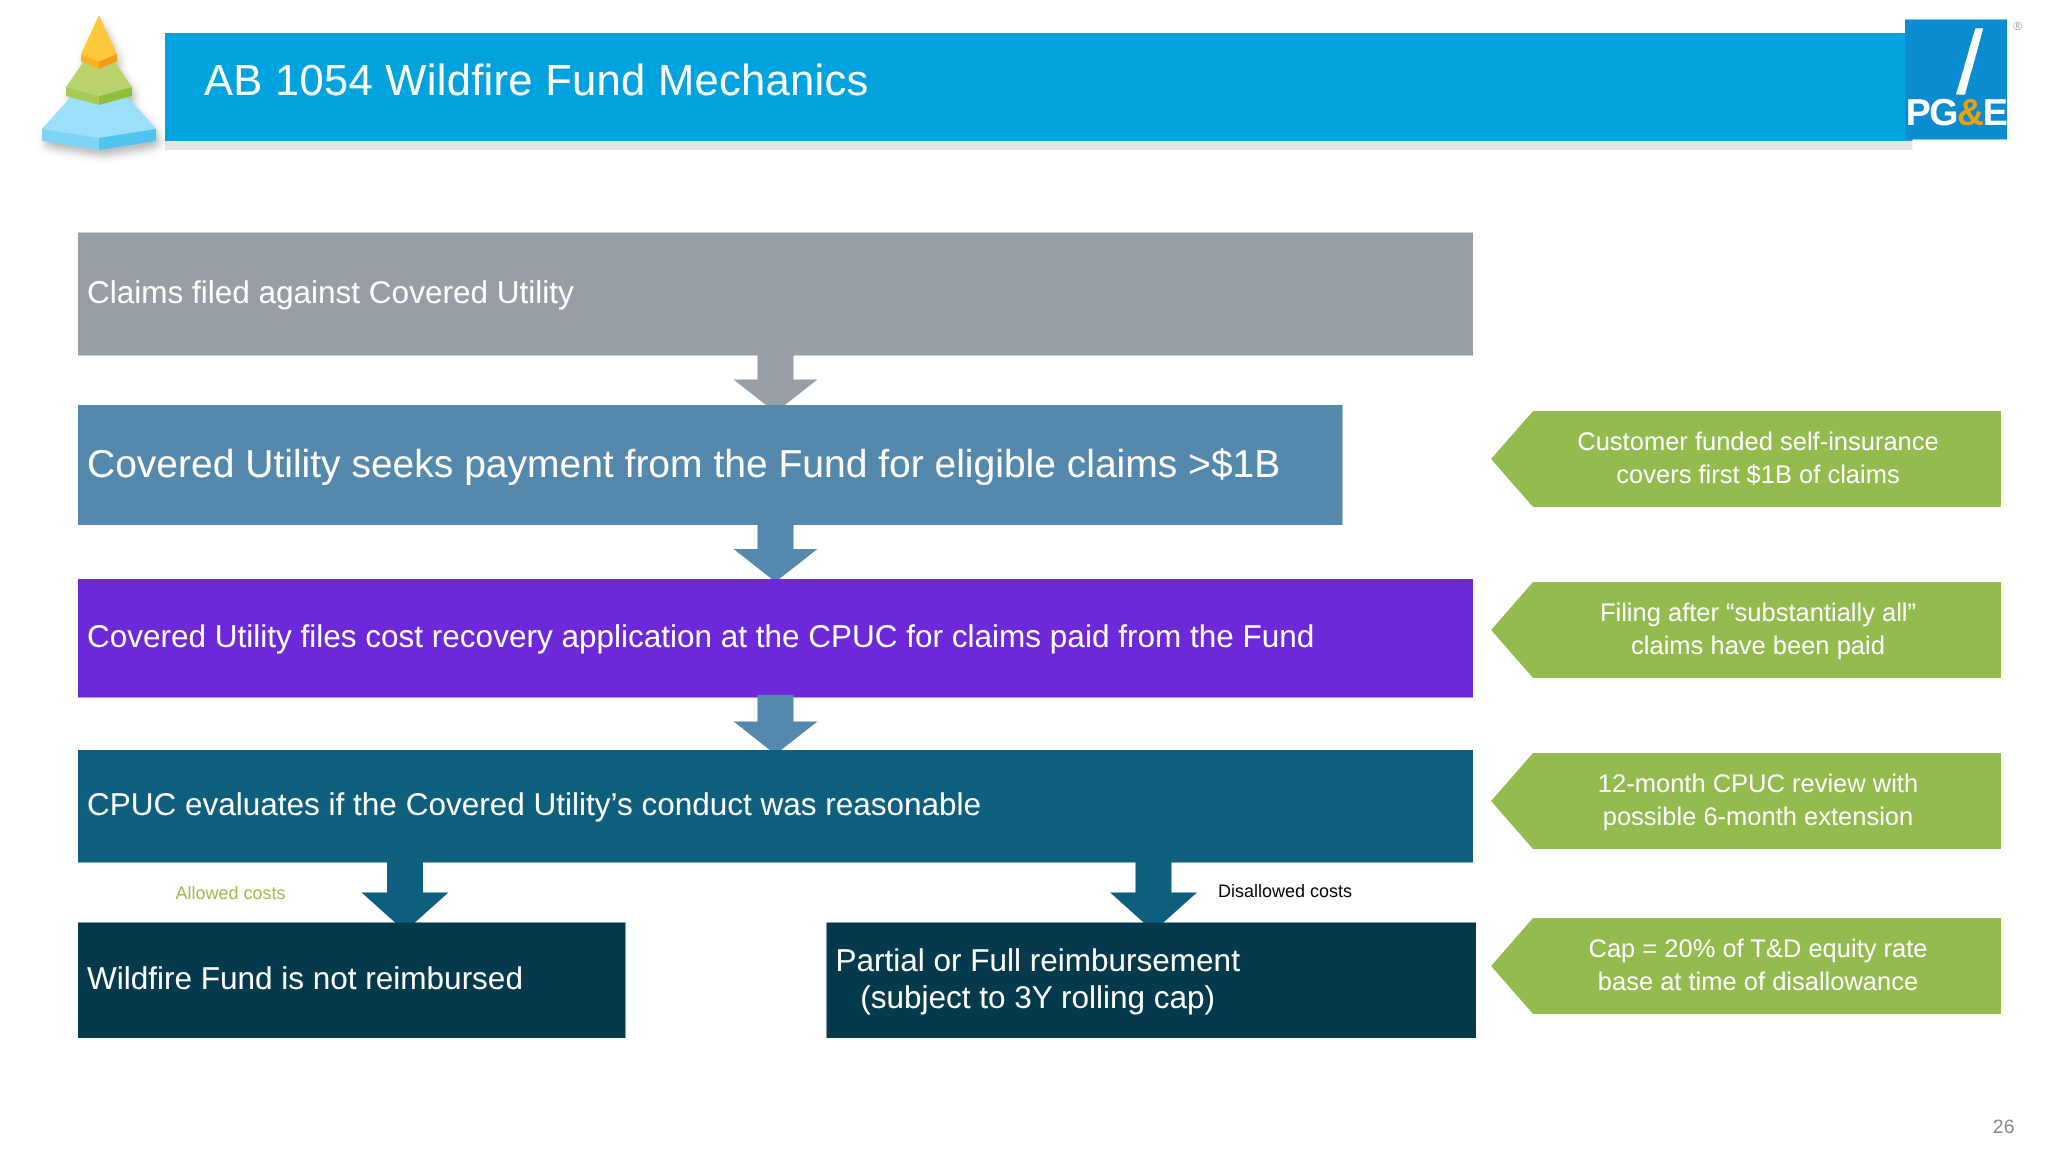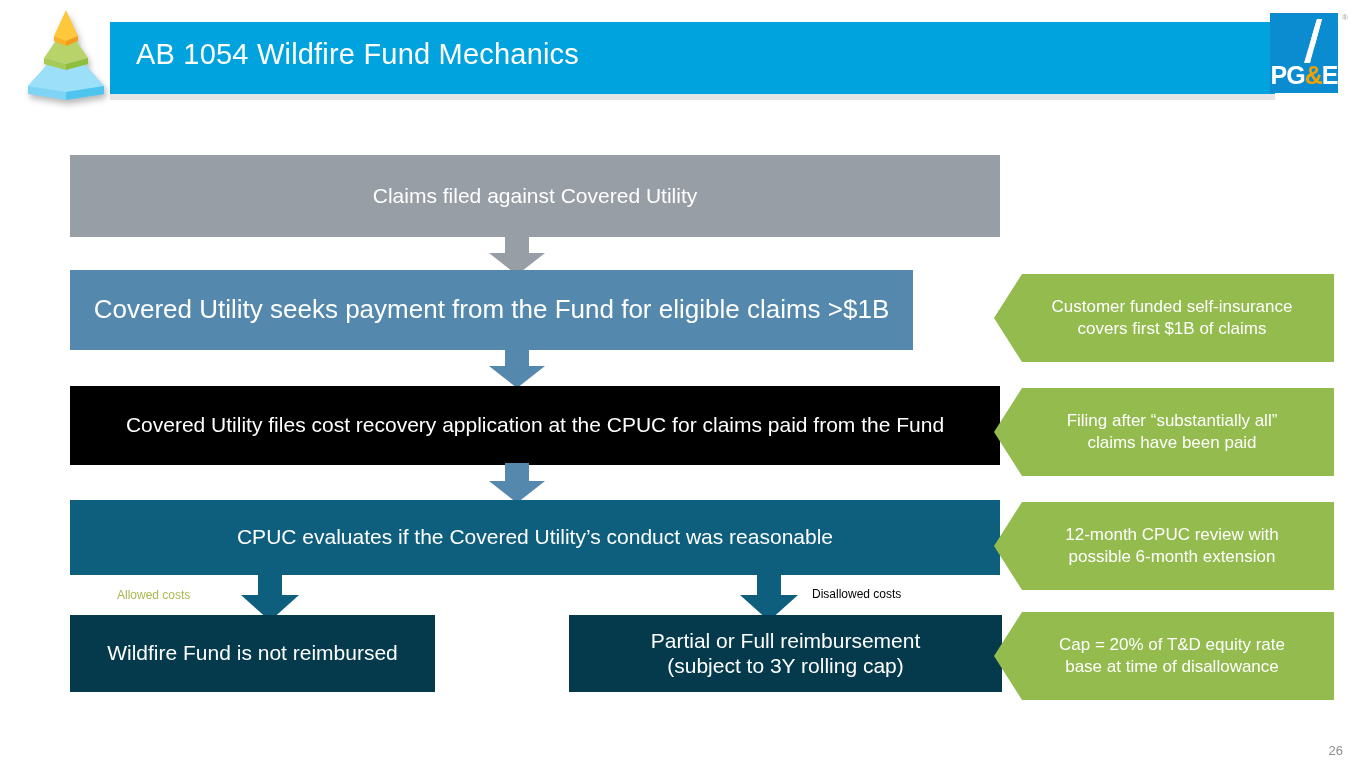--- a/index.html
+++ b/index.html
@@ -49,30 +49,29 @@
   }
   .pge-text .amp { color: #F2A100; }
   .pge-reg {
     position: absolute; right: -10px; top: 0px;
     font-size: 8px; color: #9aa0a6;
   }
 
   
   .fbox {
     position: absolute;
-    display: flex; align-items: center; justify-content: center;
+    display: flex; align-items: center; 
     color: #ffffff; text-align: center; line-height: 1.15;
-    padding: 0 21px;
-    margin-left: 18px;
+    padding: 0 6px;
   }
   .fbox .txt { display:block; }
 
   .box-claims   { left: 52px;  top: 155px; width: 930px; height: 82px; background:#989EA6; font-size: 21px; }
   .box-seeks    { left: 52px;  top: 270px; width: 843px; height: 80px; background:#5488AC; font-size: 26px; }
-  .box-files    { left: 52px;  top: 386px; width: 930px; height: 79px; background:#000000; font-size: 21px; }
+  .box-files    { left: 52px;  top: 386px; width: 930px; height: 79px; background:#6d28d9; font-size: 21px; }
   .box-eval     { left: 52px;  top: 500px; width: 930px; height: 75px; background:#0E5E7E; font-size: 21px; }
   .box-notreimb { left: 52px;  top: 615px; width: 365px; height: 77px; background:#043A4C; font-size: 21px; }
   .box-partial  { left: 551px; top: 615px; width: 433px; height: 77px; background:#043A4C; font-size: 21px; }
 
   
   .arrow-down { position: absolute; }
   .arrow-down svg { display: block; }
 
   .ar1 { left: 487px; top: 233px; width: 60px; height: 42px; }
   .ar2 { left: 487px; top: 348px; width: 60px; height: 40px; }
@@ -82,21 +81,21 @@
 
   
   .branch-label {
     position: absolute; font-size: 12px; white-space: nowrap;
   }
   .lbl-allowed    { left: 117px; top: 588px; color: #A9B84F; }
   .lbl-disallowed { left: 812px; top: 587px; color: #000000; }
 
   
   .callout {
-    position: absolute; width: 340px; height: 88px;
+    position: absolute; width: 340px; height: 64px;
     background: #93B css-fallback;
   }
   .callout {
     background: #93BB4E;
     -webkit-clip-path: polygon(28px 0, 100% 0, 100% 100%, 28px 100%, 0 50%);
     clip-path: polygon(28px 0, 100% 0, 100% 100%, 28px 100%, 0 50%);
     display: flex; align-items: center; justify-content: center;
     color: #ffffff; text-align: center; font-size: 17px; line-height: 1.3;
     padding-left: 26px; padding-right: 10px;
   }

